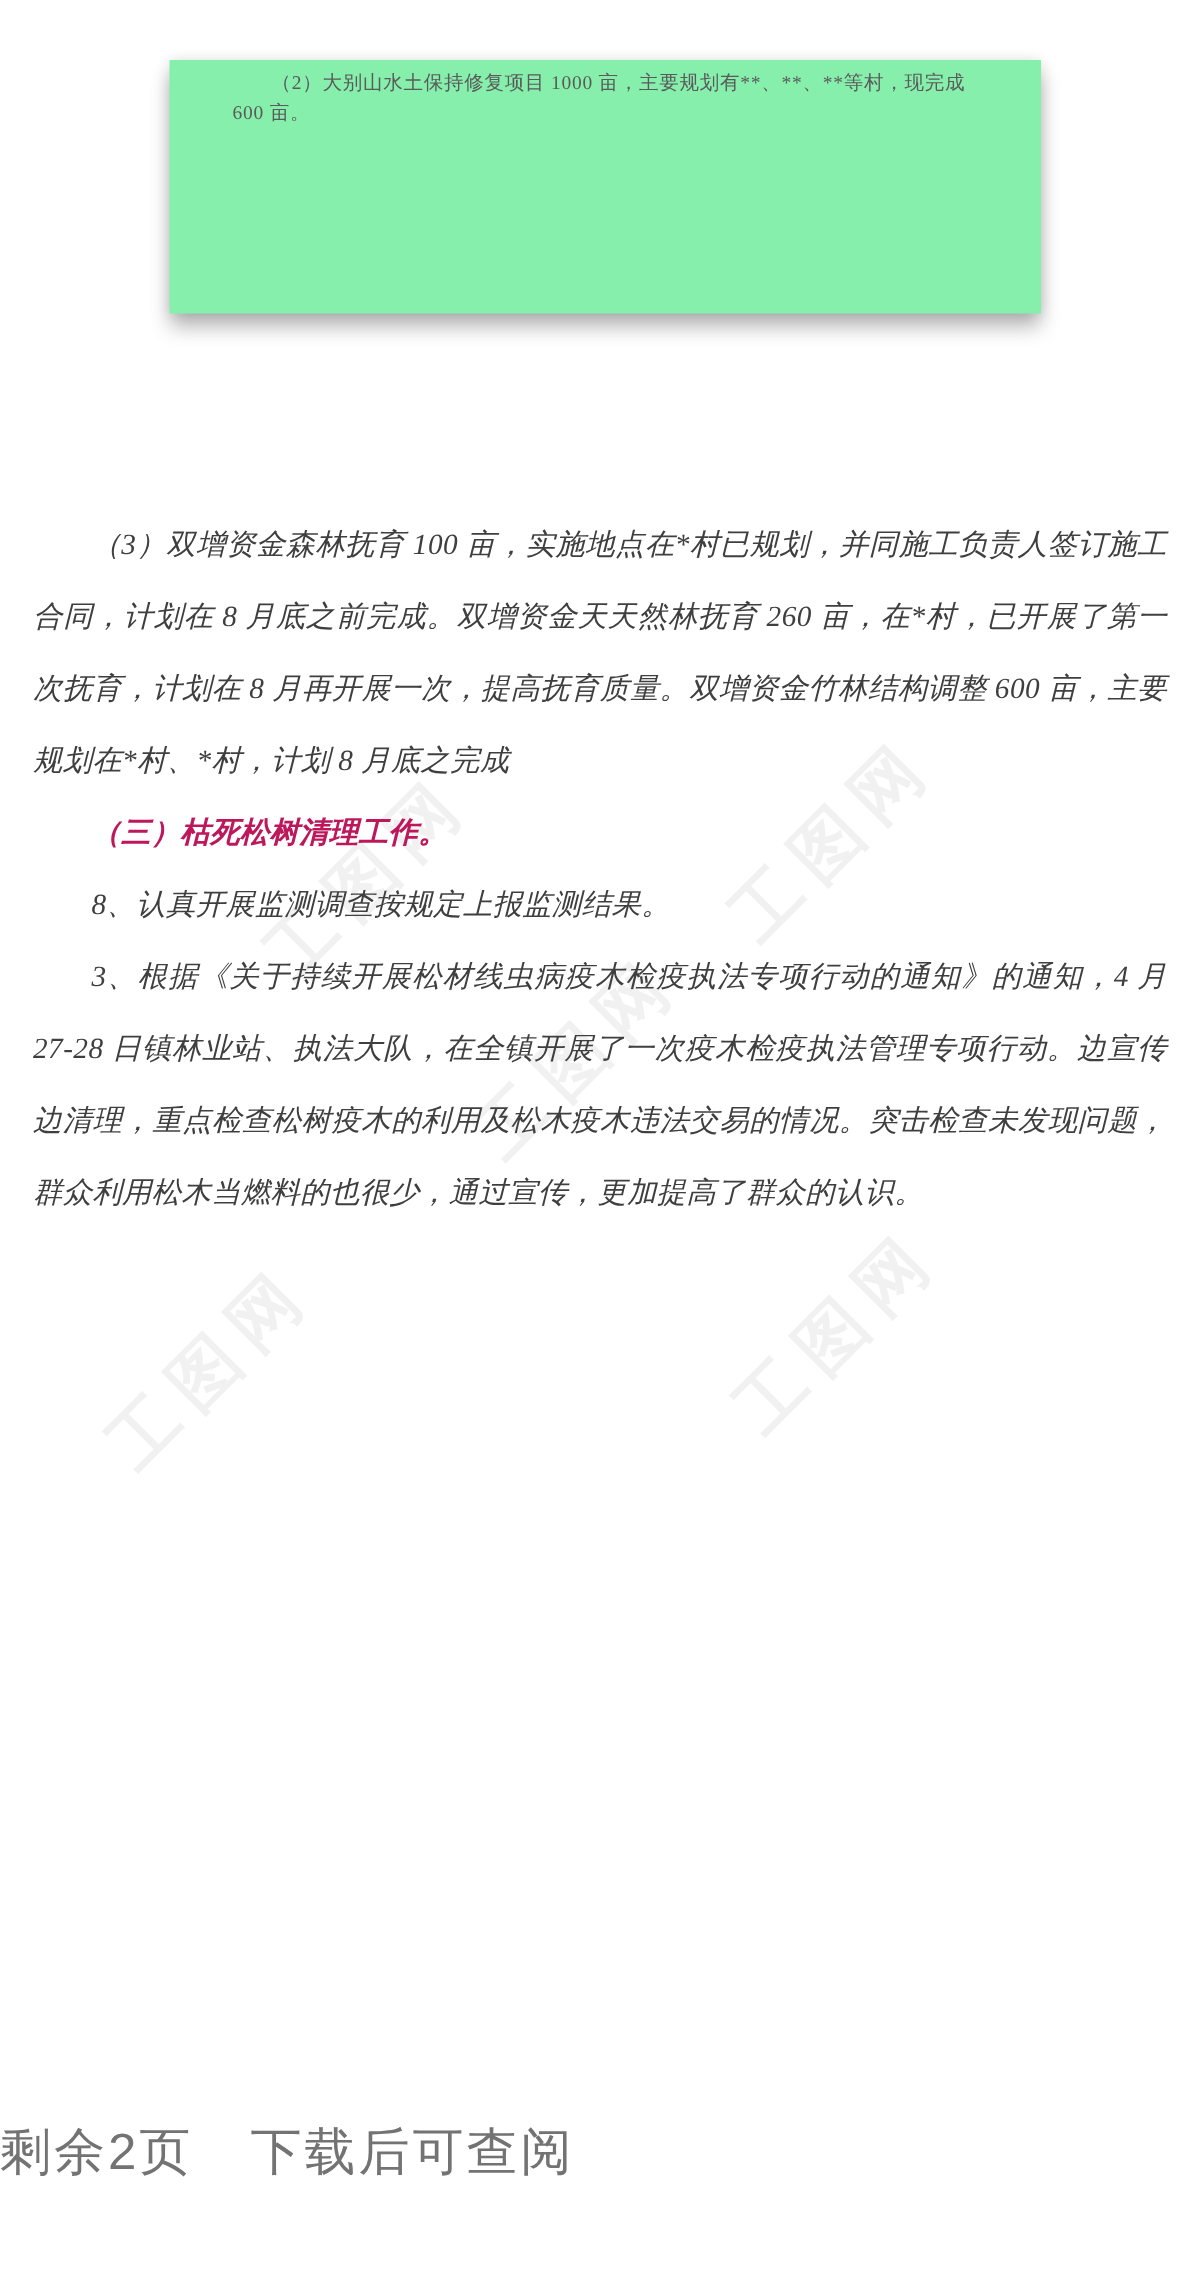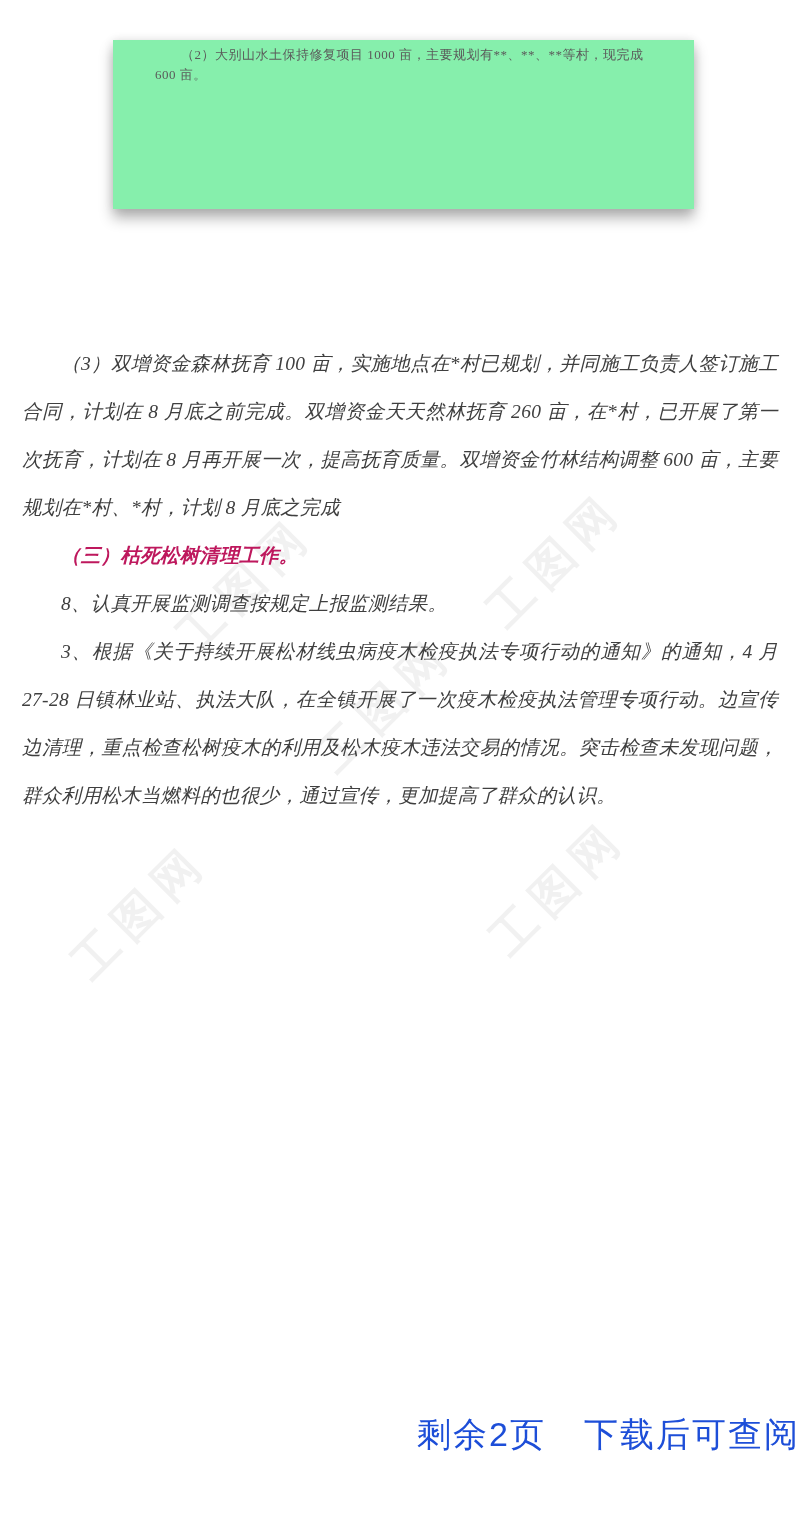--- a/index.html
+++ b/index.html
@@ -66,25 +66,25 @@
     letter-spacing: 0.3px;
   }
   .doc p.bold { font-weight: bold; color: #be185d; }
 
   
   .footer-hint {
     position: absolute;
     left: 0;
     right: 0;
     top: 1412px;
-    text-align: right;
+    text-align: left;
     z-index: 1;
     font-family: "Liberation Sans", "DejaVu Sans", sans-serif;
     font-size: 34px;
-    color: #1d4ed8;
+    color: #737373;
     letter-spacing: 2px;
   }
   .footer-hint .gap { display: inline-block; width: 38px; }
 </style>
 </head>
 <body>
 
 <div class="screen">
 
   <div class="preview-card">

